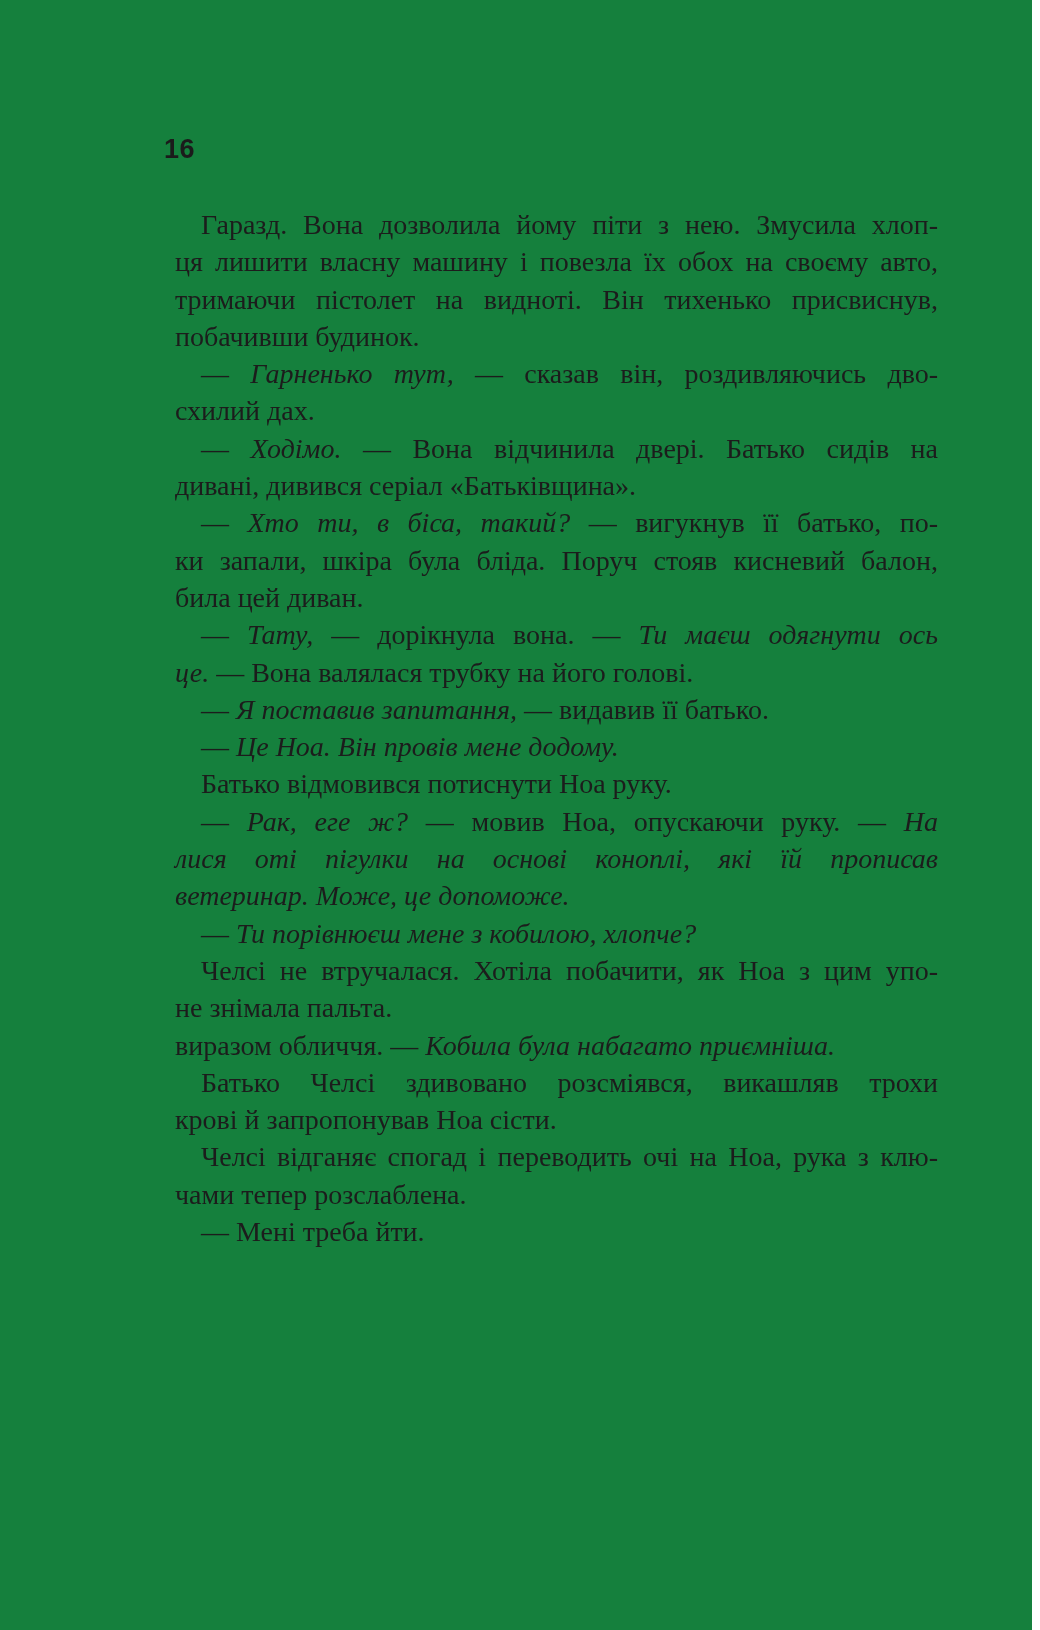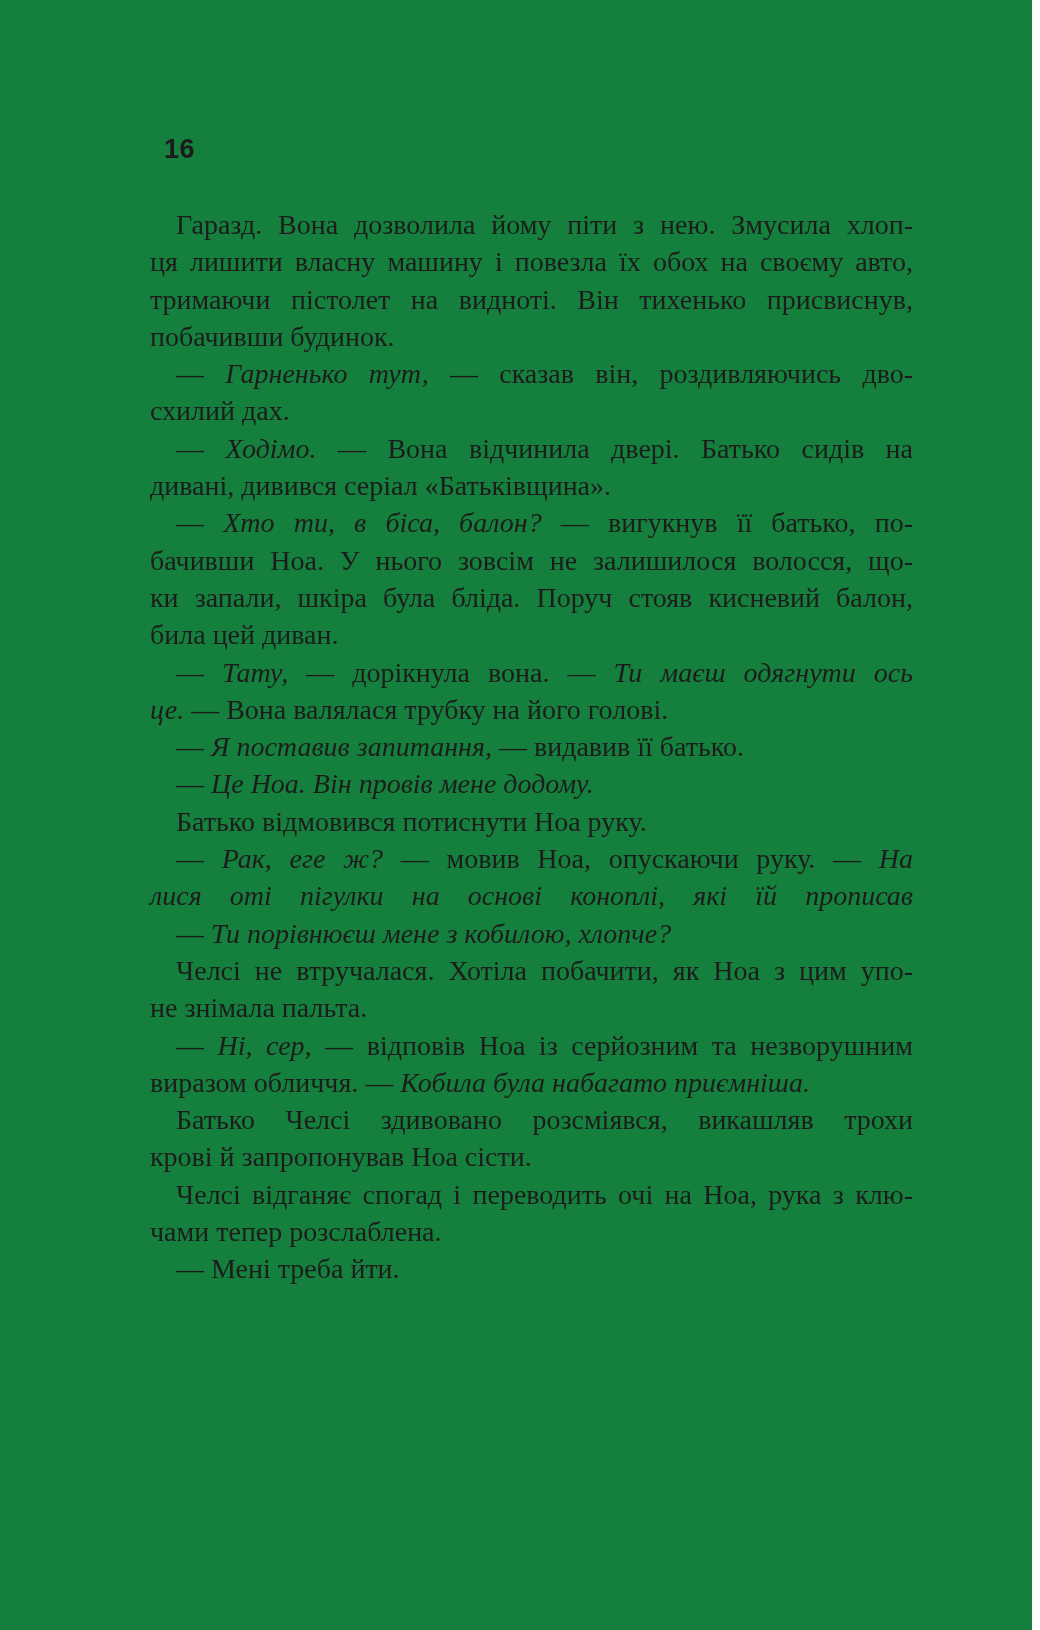--- a/index.html
+++ b/index.html
@@ -20,21 +20,21 @@
     left: 164px;
     top: 134px;
     font-family: "Liberation Sans", sans-serif;
     font-weight: 700;
     font-size: 27px;
     letter-spacing: 0.5px;
     color: #1b1b1b;
   }
   .page-text {
     position: absolute;
-    left: 150px;
+    left: 175px;
     top: 206px;
     width: 763px;
     color: #1c1c1c;
     font-family: "Liberation Serif", serif;
     font-size: 28px;
   }
   .line {
     line-height: 37.3px;
     text-align: justify;
     text-align-last: justify;
@@ -57,35 +57,34 @@
   <div class="page-number">16</div>
   <div class="page-text">
       <div class="line indent"><span class="seg">Гаразд. Вона дозволила йому піти з нею. Змусила хлоп-</span></div>
       <div class="line"><span class="seg">ця лишити власну машину і повезла їх обох на своєму авто,</span></div>
       <div class="line"><span class="seg">тримаючи пістолет на видноті. Він тихенько присвиснув,</span></div>
       <div class="line end"><span class="seg">побачивши будинок.</span></div>
       <div class="line indent"><span class="seg">— </span><span class="seg italic">Гарненько тут,</span><span class="seg"> — сказав він, роздивляючись дво-</span></div>
       <div class="line end"><span class="seg">схилий дах.</span></div>
       <div class="line indent"><span class="seg">— </span><span class="seg italic">Ходімо.</span><span class="seg"> — Вона відчинила двері. Батько сидів на</span></div>
       <div class="line end"><span class="seg">дивані, дивився серіал «Батьківщина».</span></div>
-      <div class="line indent"><span class="seg">— </span><span class="seg italic">Хто ти, в біса, балон?</span><span class="seg"> — вигукнув її батько, по-</span></div>
-      <div class="line"><span class="seg">бачивши Ноа. У нього зовсім не залишилося волосся, що-</span></div>
+      <div class="line indent"><span class="seg">— </span><span class="seg italic">Хто ти, в біса, такий?</span><span class="seg"> — вигукнув її батько, по-</span></div>
       <div class="line"><span class="seg">ки запали, шкіра була бліда. Поруч стояв кисневий балон,</span></div>
       <div class="line end"><span class="seg">била цей диван.</span></div>
       <div class="line indent"><span class="seg">— </span><span class="seg italic">Тату,</span><span class="seg"> — дорікнула вона. — </span><span class="seg italic">Ти маєш одягнути ось</span></div>
       <div class="line end"><span class="seg italic">це.</span><span class="seg"> — Вона валялася трубку на його голові.</span></div>
       <div class="line indent end"><span class="seg">— </span><span class="seg italic">Я поставив запитання,</span><span class="seg"> — видавив її батько.</span></div>
       <div class="line indent end"><span class="seg">— </span><span class="seg italic">Це Ноа. Він провів мене додому.</span></div>
       <div class="line indent end"><span class="seg">Батько відмовився потиснути Ноа руку.</span></div>
       <div class="line indent"><span class="seg">— </span><span class="seg italic">Рак, еге ж?</span><span class="seg"> — мовив Ноа, опускаючи руку. — </span><span class="seg italic">На</span></div>
       <div class="line"><span class="seg italic">лися оті пігулки на основі коноплі, які їй прописав</span></div>
+      <div class="line end"><span class="seg italic">ветеринар. Може, це допоможе.</span></div>
       <div class="line indent end"><span class="seg">— </span><span class="seg italic">Ти порівнюєш мене з кобилою, хлопче?</span></div>
       <div class="line indent"><span class="seg">Челсі не втручалася. Хотіла побачити, як Ноа з цим упо-</span></div>
       <div class="line end"><span class="seg">не знімала пальта.</span></div>
-      <div class="line indent"><span class="seg">— </span><span class="seg italic">Ні, сер,</span><span class="seg"> — відповів Ноа із серйозним та незворушним</span></div>
       <div class="line end"><span class="seg">виразом обличчя. — </span><span class="seg italic">Кобила була набагато приємніша.</span></div>
       <div class="line indent"><span class="seg">Батько Челсі здивовано розсміявся, викашляв трохи</span></div>
       <div class="line end"><span class="seg">крові й запропонував Ноа сісти.</span></div>
       <div class="line indent"><span class="seg">Челсі відганяє спогад і переводить очі на Ноа, рука з клю-</span></div>
       <div class="line end"><span class="seg">чами тепер розслаблена.</span></div>
       <div class="line indent end"><span class="seg">— Мені треба йти.</span></div>
     </div>
 </div>
 
 </body></html>

